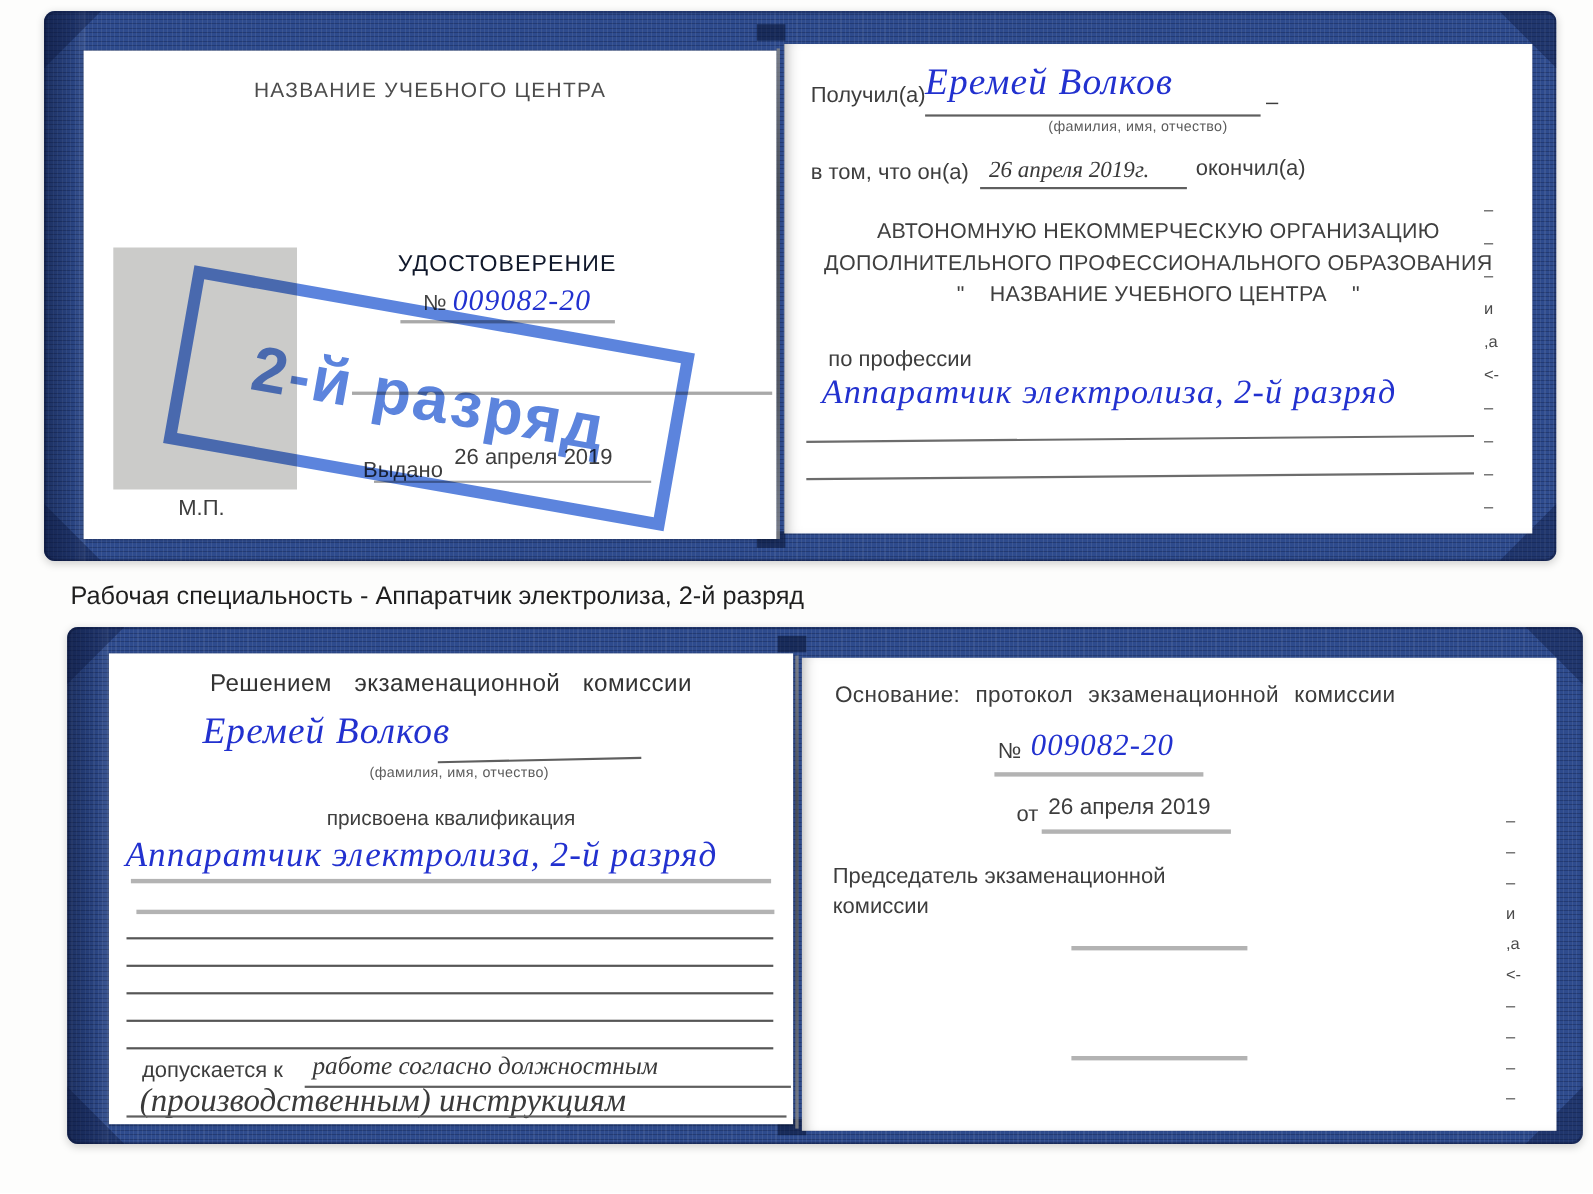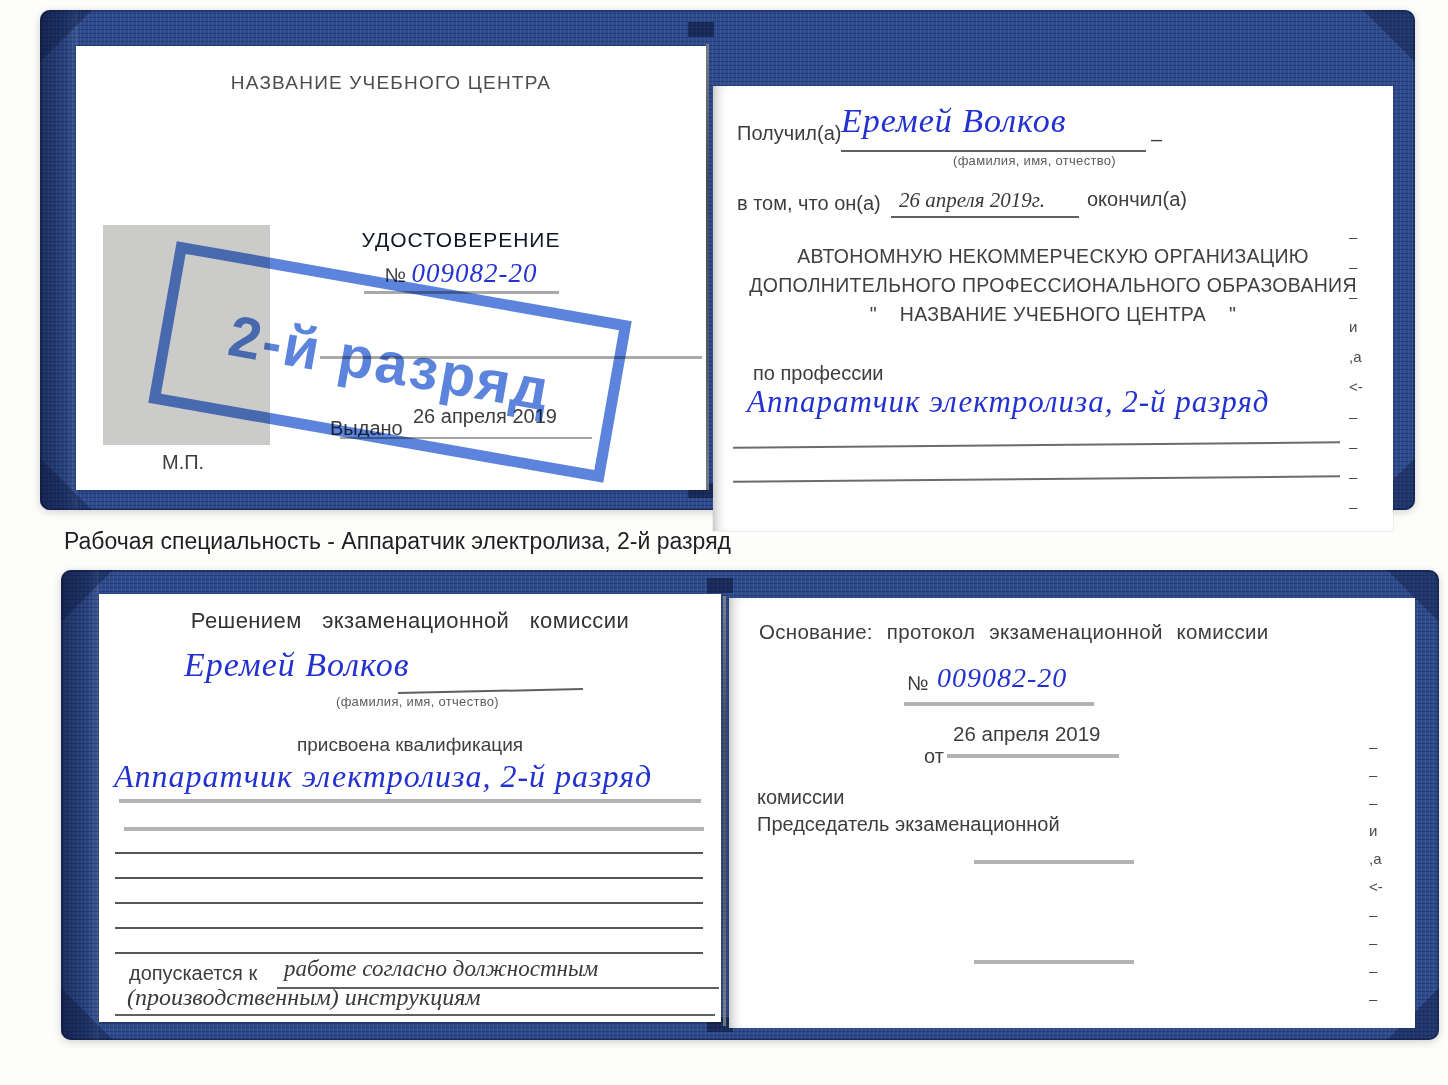--- a/index.html
+++ b/index.html
@@ -98,21 +98,21 @@
       <div class="abs" style="left:254px;top:371px;font-size:20px;">Выдано</div>
       <div class="line" style="left:264px;top:391px;width:252px;background:#a3a3a3;"></div>
 
       <div class="abs lbl" style="left:86px;top:405px;">М.П.</div>
 
       <div class="stamp" style="left:83px;top:234px;width:462px;height:164px;">2-й разряд</div>
     </div>
 
     <div class="fold" style="left:666px;top:34px;height:446px;"></div>
 
-    <div class="page right-shadow" style="left:673px;top:30px;width:680px;height:445px;margin-top:46px;">
+    <div class="page right-shadow" style="left:673px;top:30px;width:680px;height:445px;">
 
       <div class="abs lbl" style="left:24px;top:36px;">Получил(а)</div>
       <div class="abs script" style="left:128px;top:16px;font-size:34px;">Еремей Волков</div>
       <div class="line" style="left:128px;top:64px;width:305px;height:1.5px;"></div>
       <div class="abs small-hint" style="left:240px;top:67px;">(фамилия, имя, отчество)</div>
       <div class="abs lbl" style="left:438px;top:42px;">–</div>
 
       <div class="abs lbl" style="left:24px;top:106px;">в том, что он(а)</div>
       <div class="abs ital" style="left:186px;top:102px;font-size:21px;">26 апреля 2019г.</div>
       <div class="line" style="left:178px;top:130px;width:188px;"></div>
@@ -171,40 +171,40 @@
 
       <div class="line thin" style="left:16px;top:258px;width:588px;"></div>
       <div class="line thin" style="left:16px;top:283px;width:588px;"></div>
       <div class="line thin" style="left:16px;top:308px;width:588px;"></div>
       <div class="line thin" style="left:16px;top:333px;width:588px;"></div>
       <div class="line thin" style="left:16px;top:358px;width:588px;"></div>
 
       <div class="abs lbl" style="left:30px;top:368px;">допускается к</div>
       <div class="abs ital" style="left:185px;top:362px;font-size:23px;">работе согласно должностным</div>
       <div class="line" style="left:178px;top:393px;width:442px;"></div>
-      <div class="abs ital" style="left:28px;top:390px;font-size:24px;">(производственным) инструкциям</div>
+      <div class="abs ital" style="left:28px;top:390px;font-size:30px;">(производственным) инструкциям</div>
       <div class="line" style="left:16px;top:420px;width:600px;"></div>
     </div>
 
     <div class="fold" style="left:662px;top:26px;height:430px;"></div>
 
     <div class="page right-shadow" style="left:668px;top:28px;width:686px;height:430px;">
       <div class="abs basis" style="left:30px;top:22px;">Основание: протокол экзаменационной комиссии</div>
 
       <div class="abs lbl" style="left:178px;top:74px;">№</div>
       <div class="abs script" style="left:208px;top:64px;font-size:28px;">009082-20</div>
       <div class="line thick" style="left:175px;top:104px;width:190px;"></div>
 
-      <div class="abs lbl" style="left:195px;top:147px;text-align:center;">от</div>
+      <div class="abs lbl" style="left:195px;top:131px;text-align:center;">от</div>
       <div class="abs lbl" style="left:224px;top:124px;font-size:20.5px;">26 апреля 2019</div>
       <div class="line thick" style="left:218px;top:156px;width:172px;"></div>
 
       <div class="abs lbl" style="left:28px;top:186px;line-height:27px;">
+        <div>Председатель экзаменационной</div>
         <div>комиссии</div>
-        <div>Председатель экзаменационной</div>
       </div>
       <div class="line thick" style="left:245px;top:262px;width:160px;"></div>
 
       <div class="line thick" style="left:245px;top:362px;width:160px;"></div>
 
       <div class="edge-col tight" style="left:640px;top:138px;">
           <span>–</span>
           <span>–</span>
           <span>–</span>
           <span>и</span>

